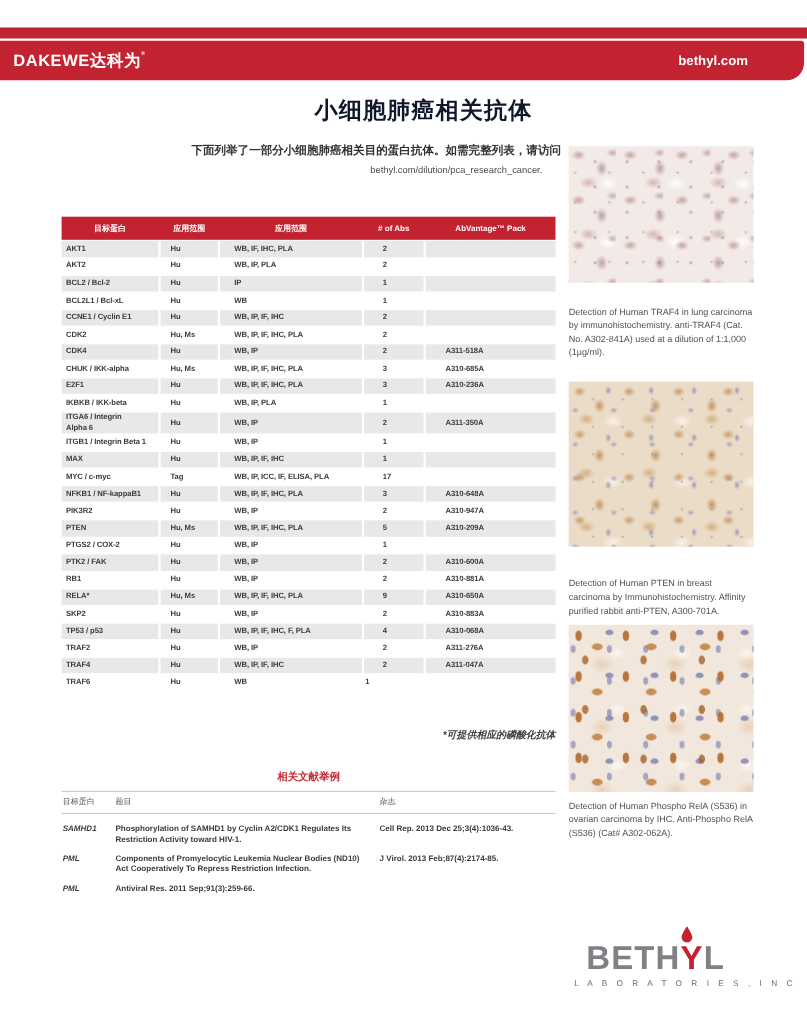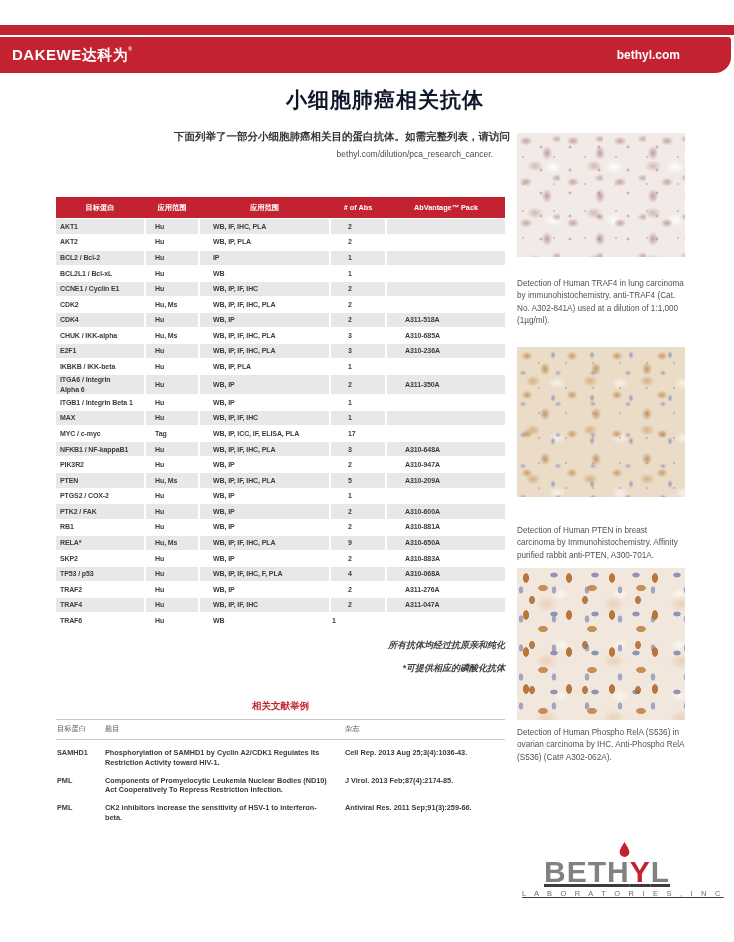--- a/index.html
+++ b/index.html
@@ -54,21 +54,21 @@
              color:var(--accent);font-weight:800;font-size:9.5px;}
   .reftable{position:absolute;left:56px;top:719px;width:449px;}
   .refhead{display:flex;border-top:1px solid var(--rule);border-bottom:1px solid var(--rule);
            padding:4px 0 5px;}
   .refhead .rcell{color:#58595B;font-weight:400;}
   .rcell{font-size:7.3px;line-height:1.35;box-sizing:border-box;}
   .r0{width:49px;padding-left:1px;}
   .r1{width:240px;padding-right:16px;}
   .r2{width:160px;}
   .refrow{display:flex;margin-top:8px;}
-  .refrow .r0{font-weight:700;}
+  .refrow .r0{font-weight:700;font-style:italic;}
   .refrow .r1{font-weight:700;color:#3A3A3C;}
   .refrow .r2{font-weight:600;color:#3A3A3C;}
 
   
   .fig{position:absolute;left:517px;width:168px;}
   .figimg{width:168px;}
   .figcap{font-size:8.2px;line-height:1.5;color:#515256;font-weight:500;}
   .fig1{top:133px}.fig2{top:347px}.fig3{top:568px}
   .fig1 .figcap{margin-top:21px}.fig2 .figcap{margin-top:28px}.fig3 .figcap{margin-top:7px}
   .fig1 .figimg{height:124px;background-color:#F1EAE6;background-image:
@@ -93,21 +93,21 @@
     radial-gradient(ellipse 5px 8px at 9px 10px,rgba(178,106,44,.9) 55%,transparent 65%),
     radial-gradient(ellipse 8px 5px at 26px 20px,rgba(192,127,61,.85) 55%,transparent 66%),
     radial-gradient(ellipse 5px 7px at 15px 32px,rgba(166,96,38,.8) 52%,transparent 64%),
     radial-gradient(ellipse 6px 4px at 37px 7px,rgba(120,126,178,.8) 55%,transparent 68%),
     radial-gradient(ellipse 4px 6px at 4px 22px,rgba(131,136,184,.7) 52%,transparent 66%),
     radial-gradient(ellipse 16px 12px at 30px 36px,rgba(222,186,150,.5),transparent 70%),
     radial-gradient(ellipse 12px 9px at 44px 26px,rgba(252,248,243,.9),transparent 70%);
     background-size:43px 37px,49px 41px,53px 45px,41px 39px,33px 29px,67px 57px,59px 51px;}
 
   
-  .bethyl{position:absolute;left:522px;top:842px;width:148px;text-align:right;text-decoration:underline;}
+  .bethyl{position:absolute;left:522px;top:842px;width:148px;text-align:center;}
   .drop{display:block;margin:0 auto 0 97px;}
   .bword{font-size:30px;font-weight:800;letter-spacing:1px;color:var(--logo-gray);line-height:1;}
   .bword .red{color:var(--accent);}
   .bsub{margin-top:2px;font-size:7.5px;letter-spacing:3.2px;color:#6A6B6E;white-space:nowrap;}
 </style>
 </head>
 <body>
 
 <div class="page">
 
@@ -309,44 +309,42 @@
         <div class="trow">
           <div class="tcell w0 c-protein">TRAF6</div>
           <div class="tcell w1 c-species">Hu</div>
           <div class="tcell w2 c-apps">WB</div>
           <div class="tcell w3 c-count shift">1</div>
           <div class="tcell w4 c-pack"></div>
         </div>
       </div>
   </div>
 
-  <div class="note note1">所有抗体均经过抗原亲和纯化</div>
   <div class="note note2">*可提供相应的磷酸化抗体</div>
 
   <div class="ref-title">相关文献举例</div>
   <div class="reftable">
     <div class="refhead">
         <div class="rcell r0">目标蛋白</div>
         <div class="rcell r1">题目</div>
         <div class="rcell r2">杂志</div>
       </div>
     <div>
         <div class="refrow">
           <div class="rcell r0">SAMHD1</div>
           <div class="rcell r1">Phosphorylation of SAMHD1 by Cyclin A2/CDK1 Regulates Its Restriction Activity toward HIV-1.</div>
-          <div class="rcell r2">Cell Rep. 2013 Aug 25;3(4):1036-43.</div>
+          <div class="rcell r2">Cell Rep. 2013 Dec 25;3(4):1036-43.</div>
         </div>
         <div class="refrow">
           <div class="rcell r0">PML</div>
           <div class="rcell r1">Components of Promyelocytic Leukemia Nuclear Bodies (ND10) Act Cooperatively To Repress Restriction Infection.</div>
           <div class="rcell r2">J Virol. 2013 Feb;87(4):2174-85.</div>
         </div>
         <div class="refrow">
           <div class="rcell r0">PML</div>
-          <div class="rcell r1">CK2 inhibitors increase the sensitivity of HSV-1 to interferon- beta.</div>
           <div class="rcell r2">Antiviral Res. 2011 Sep;91(3):259-66.</div>
         </div>
       </div>
   </div>
 
   <div class="fig fig1">
     <div class="figimg"></div>
     <div class="figcap">Detection of Human TRAF4 in lung carcinoma by immunohistochemistry. anti-TRAF4 (Cat. No. A302-841A) used at a dilution of 1:1,000 (1µg/ml).</div>
   </div>
   <div class="fig fig2">

